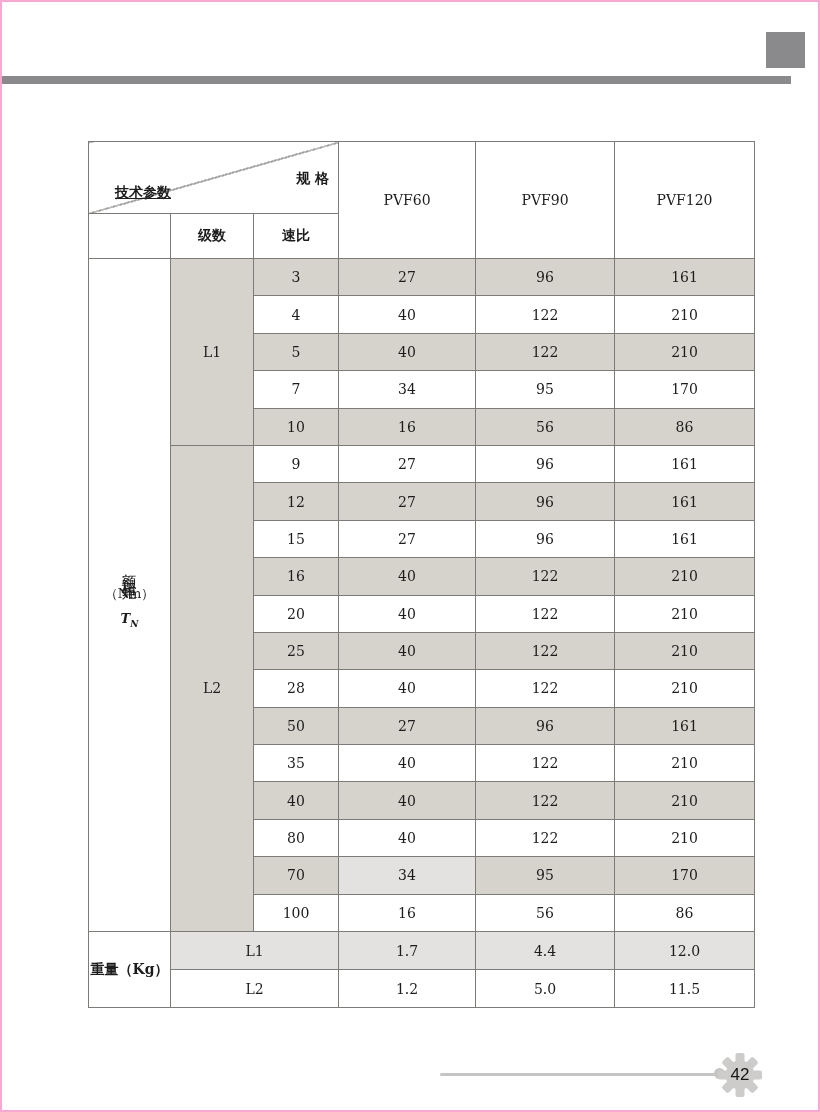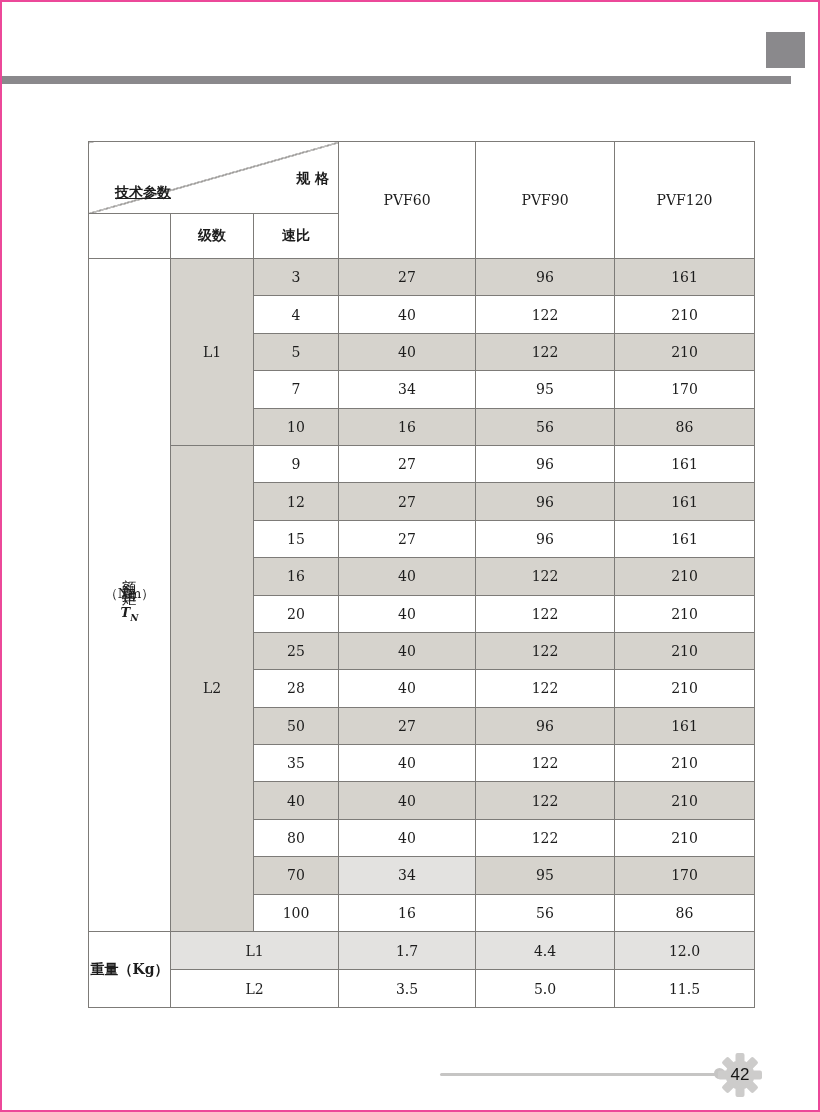--- a/index.html
+++ b/index.html
@@ -1,21 +1,21 @@
 <!DOCTYPE html>
 <html><head>
 <meta charset="utf-8">
 <style>
   * { margin:0; padding:0; box-sizing:border-box; }
   html,body { background:#ffffff; }
   .page {
     position:relative;
     width:820px; height:1112px;
     background:#ffffff;
-    border:2px solid #ec4899;
+    border:2px solid #f9a8d4;
     overflow:hidden;
     font-family:"Liberation Sans", sans-serif;
     color:#1c1c1c;
   }
   
   .top-bar   { position:absolute; left:0px;  top:74px; width:789px; height:8px;  background:#8a898c; }
   .top-square{ position:absolute; left:764px; top:30px; width:39px;  height:36px; background:#8a898c; }
 
   
   .main-table {
@@ -47,21 +47,21 @@
     background-image:linear-gradient(to bottom right,
       transparent calc(50% - 0.6px),
       #7d7b78 calc(50% - 0.6px), #7d7b78 calc(50% + 0.6px),
       transparent calc(50% + 0.6px));
   }
   .corner-top    { position:absolute; top:28px;  right:9px;  }
   .corner-bottom { position:absolute; bottom:11px; left:26px;text-decoration:underline; }
 
   
   .rot-cell { background:#ffffff; }
-  .rot-wrap { display:flex; flex-direction:column; align-items:center; justify-content:center; gap:2px; }
+  .rot-wrap { display:flex; flex-direction:column; align-items:center; justify-content:center; gap:8px; }
   .rot-vert {
     writing-mode:vertical-rl; text-orientation:upright;
     font-family:"Liberation Sans", sans-serif;
     font-size:15px; letter-spacing:4px; line-height:1;
   }
   .rot-unit { font-size:13px; font-family:"DejaVu Serif", serif; }
   .rot-sym  { font-size:13px; font-style:italic; font-family:"DejaVu Serif", serif;font-weight:bold; }
   .rot-sym sub { font-size:9px; }
 
   
@@ -228,21 +228,21 @@
         </tr>
         <tr class="weight-row">
           <td class="cjk-bold" rowspan="2">重量（Kg）</td>
           <td class="light" colspan="2">L1</td>
           <td class="value-cell light">1.7</td>
           <td class="value-cell light">4.4</td>
           <td class="value-cell light">12.0</td>
         </tr>
         <tr class="weight-row">
           <td colspan="2">L2</td>
-          <td class="value-cell">3.5</td>
+          <td class="value-cell">1.2</td>
           <td class="value-cell">5.0</td>
           <td class="value-cell">11.5</td>
         </tr>
       </tbody>
   </table>
 
   <div class="footer-line"></div>
   <div class="footer-dot"></div>
   <div class="gear-badge">
     <svg viewBox="-23 -23 46 46">

